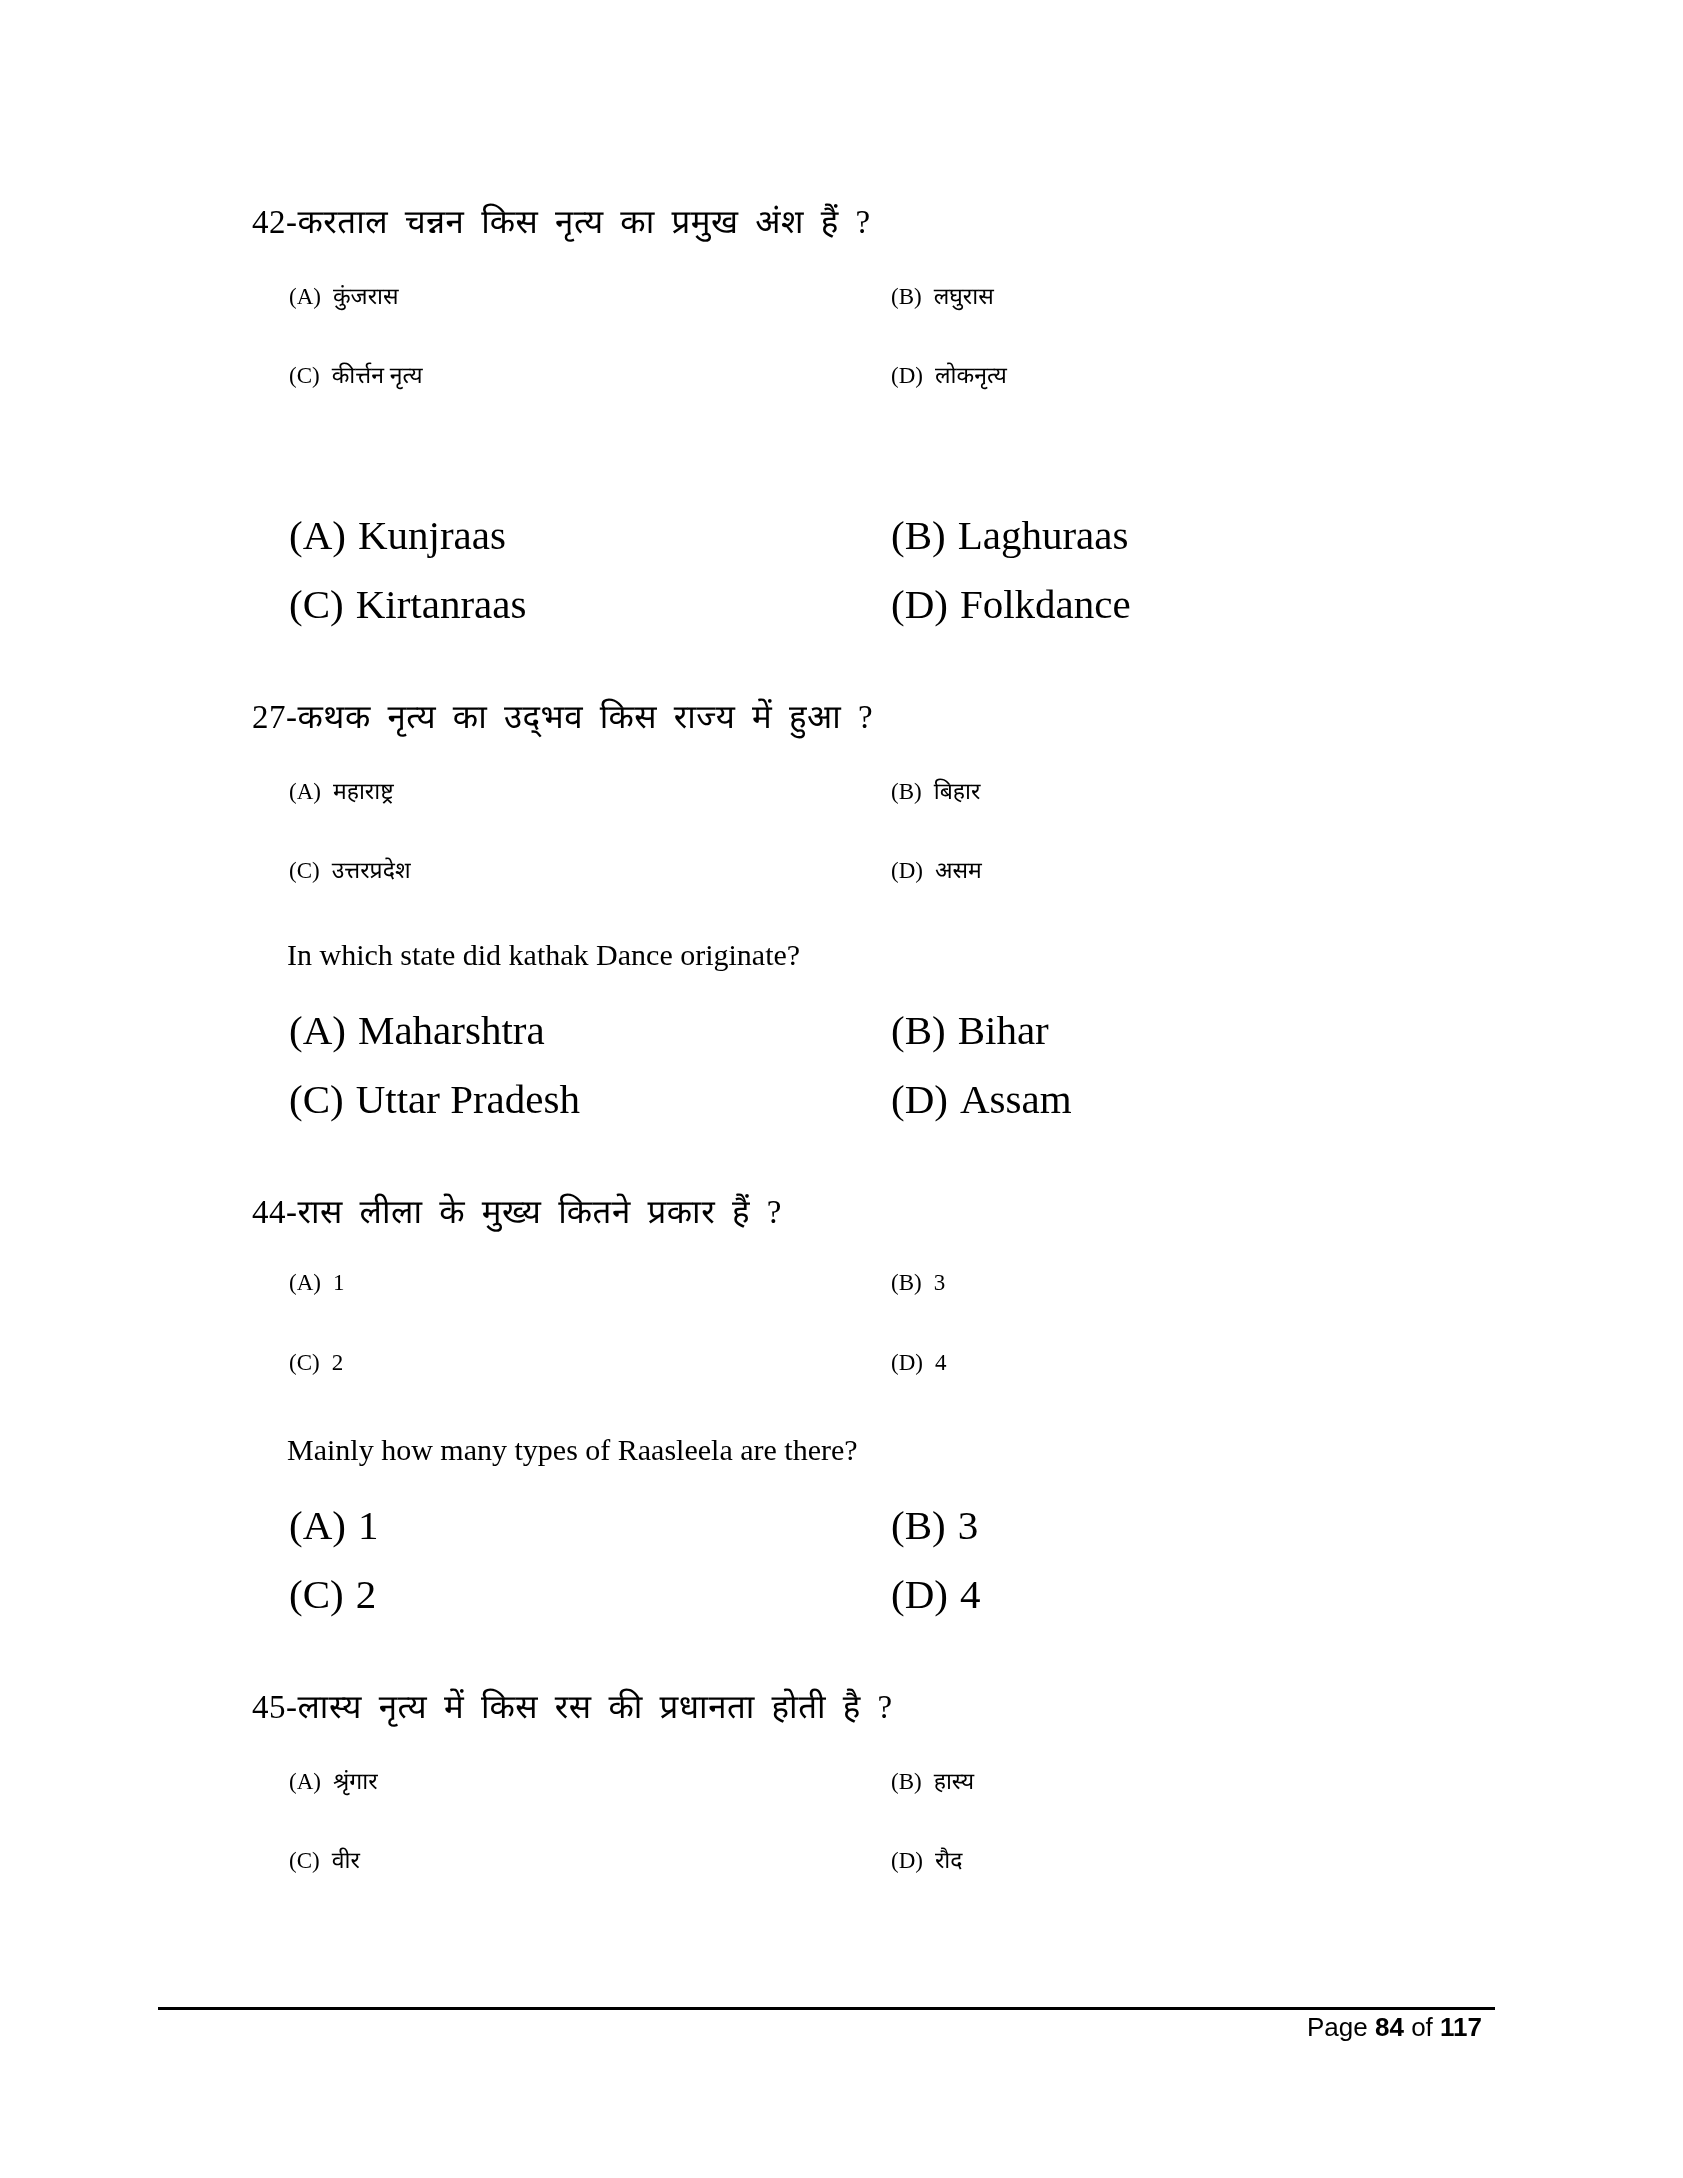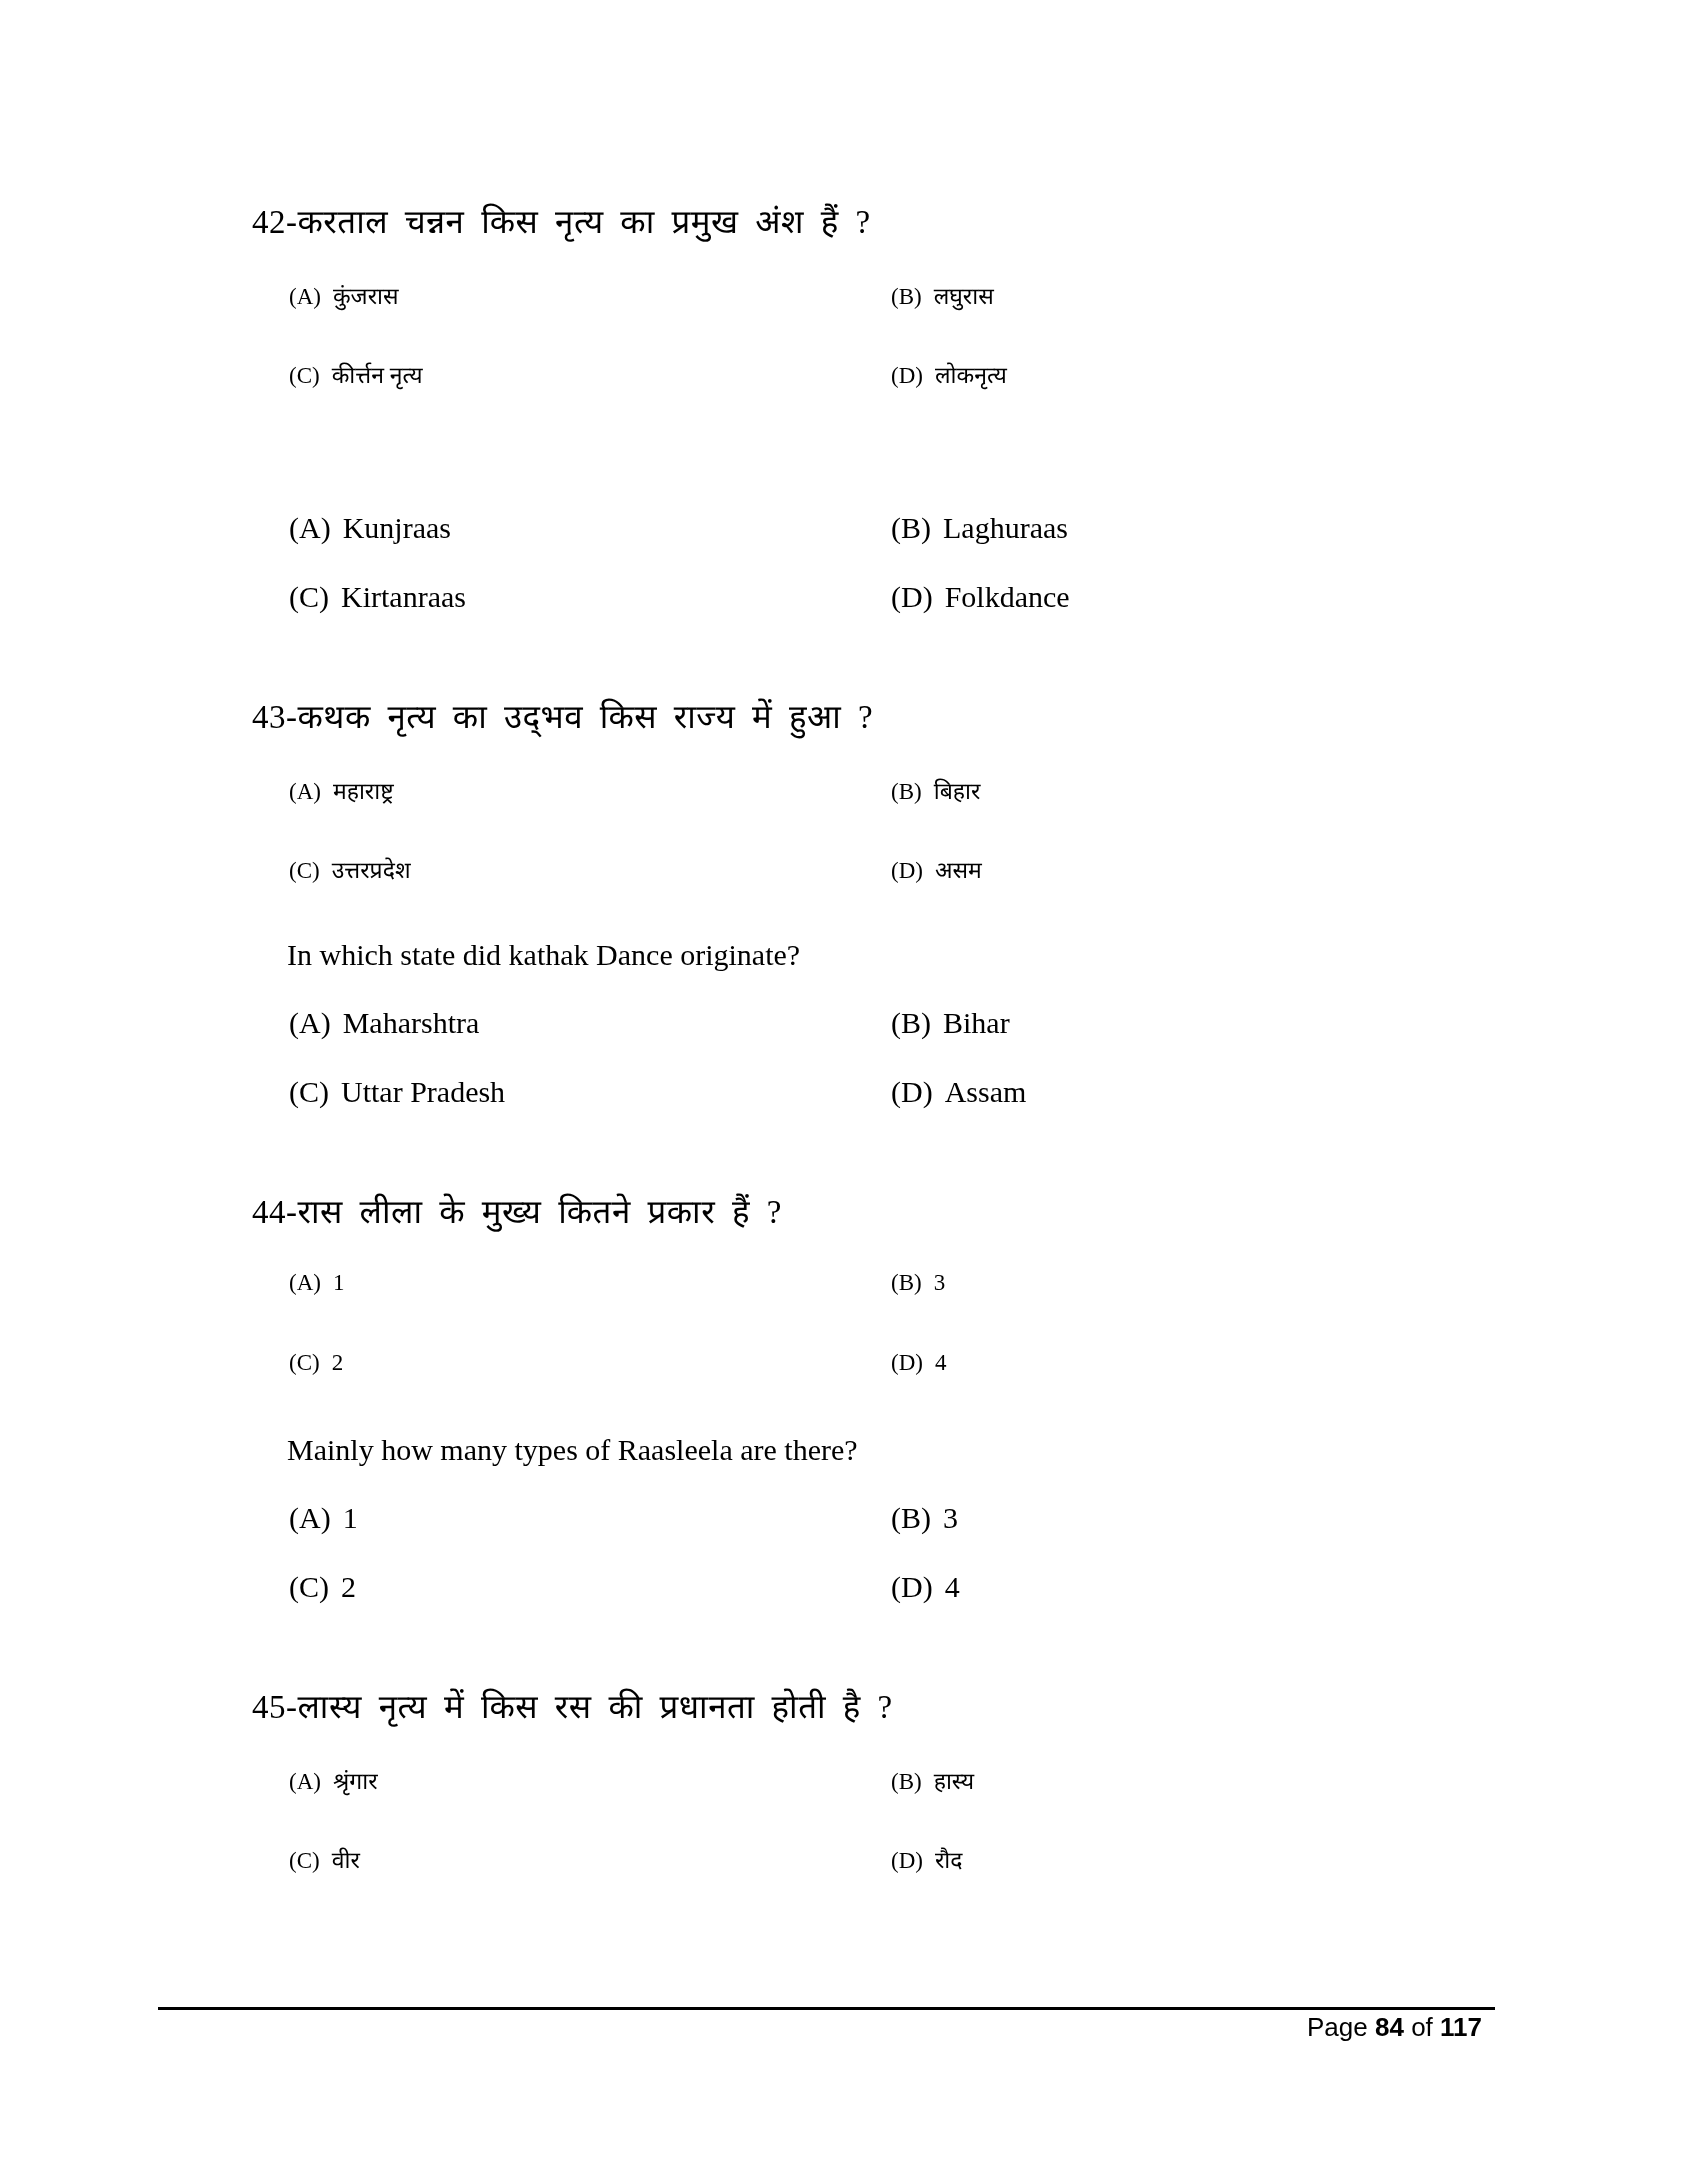--- a/index.html
+++ b/index.html
@@ -32,21 +32,21 @@
       position: absolute;
       left: 287px;
       font-size: 30px;
       white-space: nowrap;
     }
     .opt {
       position: absolute;
       white-space: nowrap;
     }
     .opt.hi { font-size: 23px; }
-    .opt.en { font-size: 30px; }
+    .opt.en { font-size: 41px; }
     .opt .lbl { margin-right: 12px; }
     .col-a { left: 289px; }
     .col-b { left: 891px; }
     .footer-rule {
       position: absolute;
       left: 158px;
       top: 2007px;
       width: 1337px;
       height: 3px;
       background: #000000;
@@ -71,21 +71,21 @@
   <div class="opt hi col-a" style="top:279px;"><span class="lbl">(A)</span><span>कुंजरास</span></div>
   <div class="opt hi col-b" style="top:279px;"><span class="lbl">(B)</span><span>लघुरास</span></div>
   <div class="opt hi col-a" style="top:358px;"><span class="lbl">(C)</span><span>कीर्त्तन नृत्य</span></div>
   <div class="opt hi col-b" style="top:358px;"><span class="lbl">(D)</span><span>लोकनृत्य</span></div>
 
   <div class="opt en col-a" style="top:511px;"><span class="lbl">(A)</span><span>Kunjraas</span></div>
   <div class="opt en col-b" style="top:511px;"><span class="lbl">(B)</span><span>Laghuraas</span></div>
   <div class="opt en col-a" style="top:580px;"><span class="lbl">(C)</span><span>Kirtanraas</span></div>
   <div class="opt en col-b" style="top:580px;"><span class="lbl">(D)</span><span>Folkdance</span></div>
 
-  <div class="question-hi" style="top:693px;">43-कथक नृत्य का उद्‌भव किस राज्य में हुआ ?</div>
+  <div class="question-hi" style="top:693px;">27-कथक नृत्य का उद्‌भव किस राज्य में हुआ ?</div>
   <div class="opt hi col-a" style="top:774px;"><span class="lbl">(A)</span><span>महाराष्ट्र</span></div>
   <div class="opt hi col-b" style="top:774px;text-align:center;"><span class="lbl">(B)</span><span>बिहार</span></div>
   <div class="opt hi col-a" style="top:853px;"><span class="lbl">(C)</span><span>उत्तरप्रदेश</span></div>
   <div class="opt hi col-b" style="top:853px;"><span class="lbl">(D)</span><span>असम</span></div>
 
   <div class="question-en" style="top:938px;">In which state did kathak Dance originate?</div>
   <div class="opt en col-a" style="top:1006px;"><span class="lbl">(A)</span><span>Maharshtra</span></div>
   <div class="opt en col-b" style="top:1006px;"><span class="lbl">(B)</span><span>Bihar</span></div>
   <div class="opt en col-a" style="top:1075px;"><span class="lbl">(C)</span><span>Uttar Pradesh</span></div>
   <div class="opt en col-b" style="top:1075px;"><span class="lbl">(D)</span><span>Assam</span></div>

